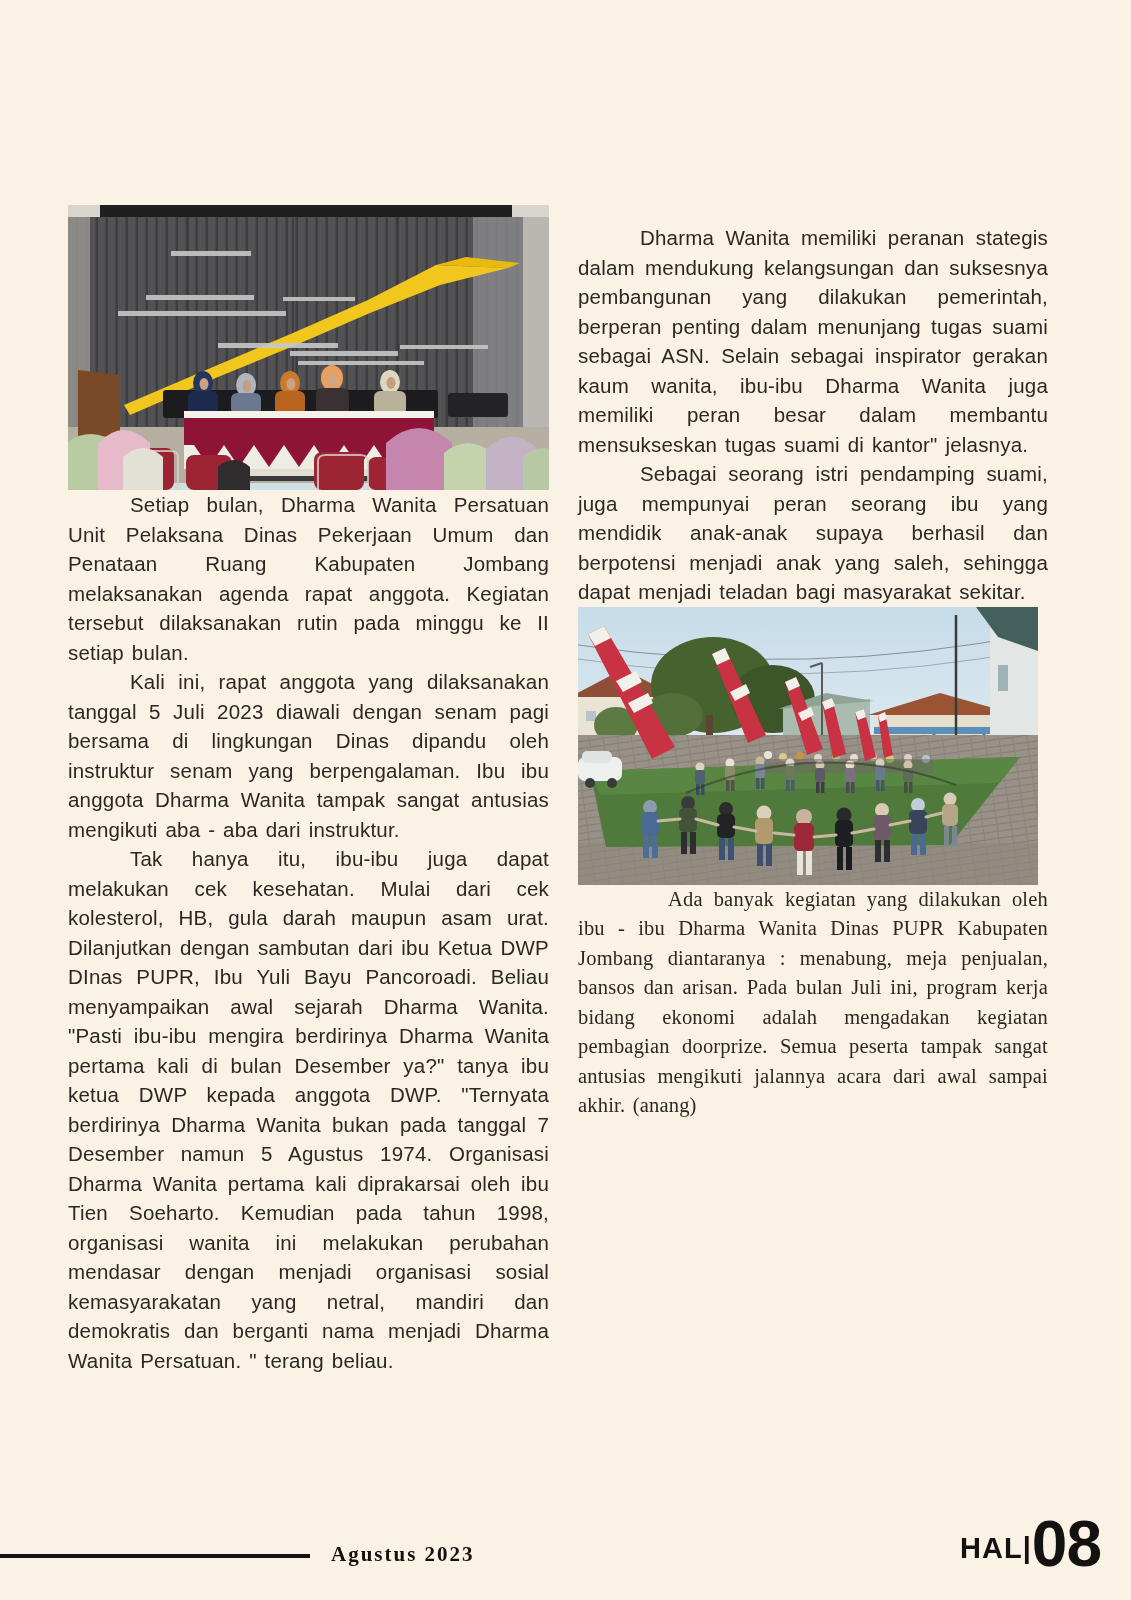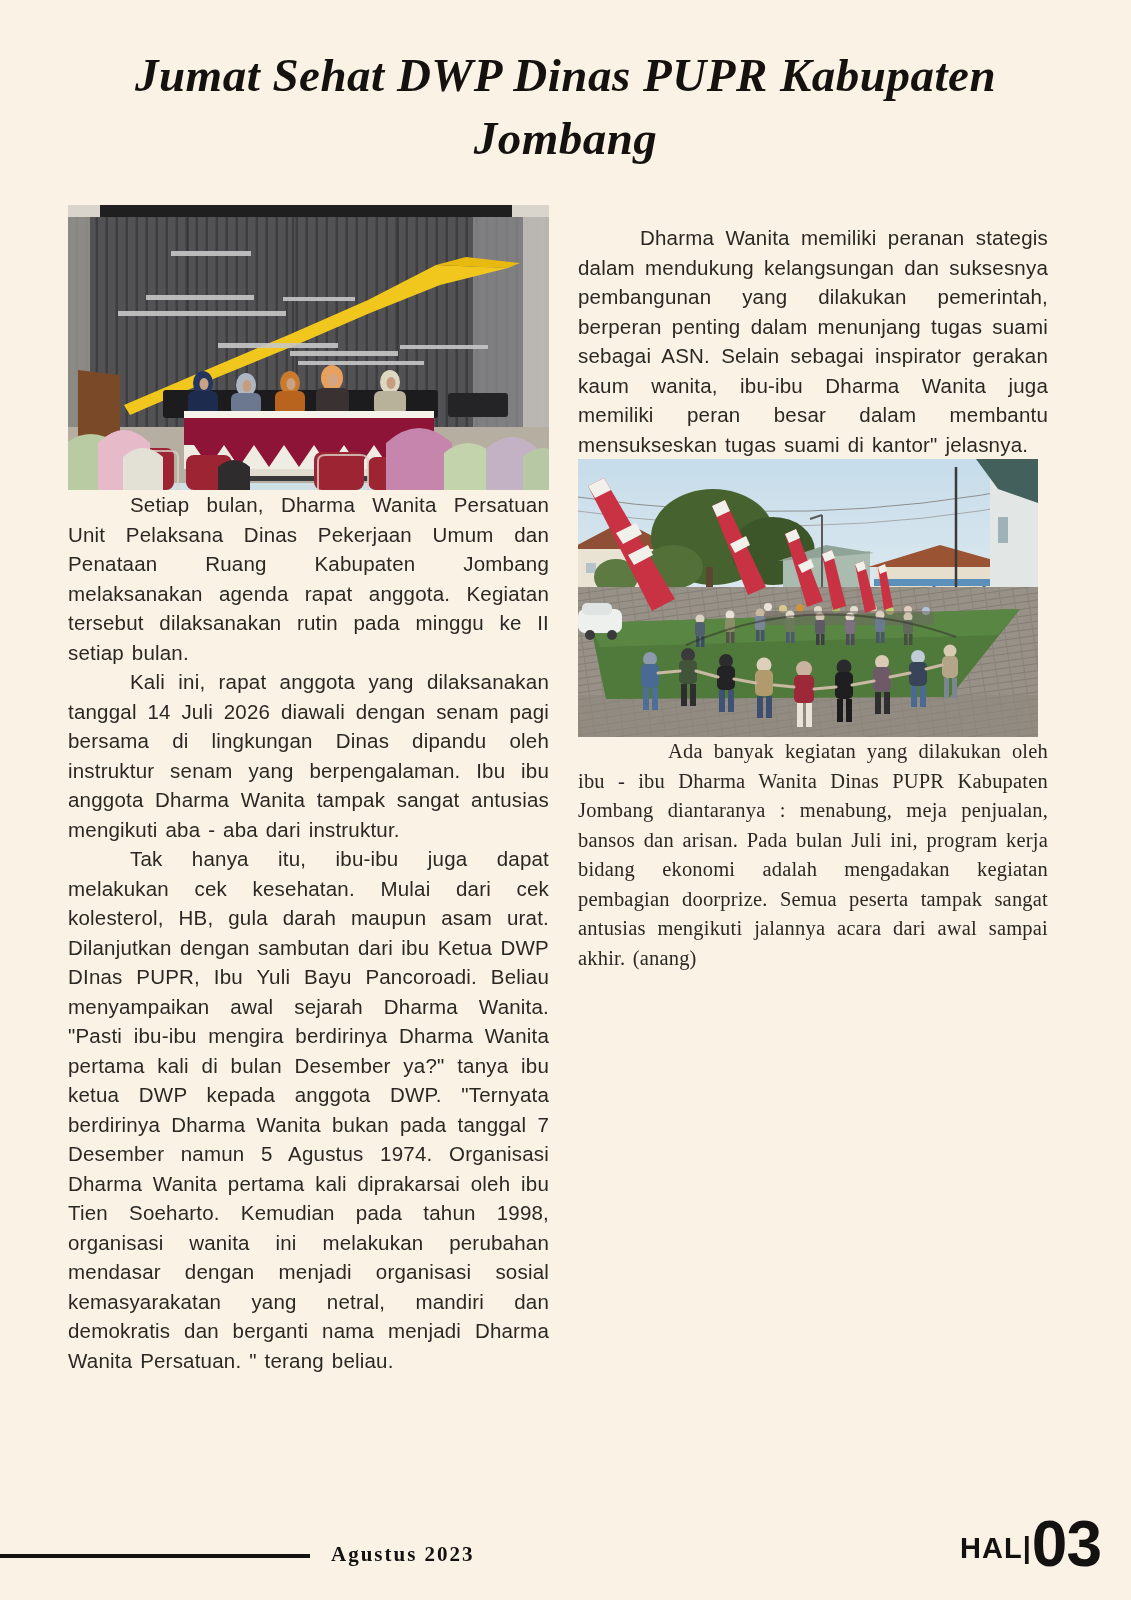--- a/index.html
+++ b/index.html
@@ -31,21 +31,20 @@
   }
   .page-num{position:absolute;right:30px;top:1518px;display:flex;align-items:flex-end;color:#131210;}
   .page-num .hal{font-size:29px;font-weight:bold;letter-spacing:1px;line-height:1;padding-bottom:7px;}
   .page-num .num{font-size:64px;font-weight:bold;line-height:0.82;letter-spacing:-1px;}
 </style>
 </head>
 <body>
 
 <div class="page">
 
-  <h1 class="title"><span>Jumat Sehat DWP Dinas PUPR Kabupaten</span><br><span>Jombang</span></h1>
 
   <div class="col col-left">
 
     <figure class="photo photo-meeting">
       <svg width="481" height="285" viewBox="0 0 481 285" xmlns="http://www.w3.org/2000/svg">
         <defs>
           <pattern id="panels" width="10" height="12" patternUnits="userSpaceOnUse">
             <rect width="10" height="12" fill="#525254"></rect>
             <rect x="7.5" width="2.5" height="12" fill="#3e3e40"></rect>
           </pattern>
@@ -127,26 +126,27 @@
           <path d="M150 285 L150 262 q16,-14 32,0 L182 285 Z" fill="#2e2c2c"></path>
           <path d="M318 285 L318 238 q33,-30 66,0 L384 285 Z" fill="#c585ad"></path>
           <path d="M376 285 L376 248 q24,-20 48,0 L424 285 Z" fill="#c3d4ac"></path>
           <path d="M418 285 L418 244 q26,-24 52,0 L470 285 Z" fill="#c3b1c4"></path>
           <path d="M455 285 L455 252 q20,-18 40,0 L481 285 Z" fill="#b7c9a4"></path>
         </g>
       </svg>
     </figure>
 
     <p class="body-text">Setiap bulan, Dharma Wanita Persatuan Unit Pelaksana Dinas Pekerjaan Umum dan Penataan Ruang Kabupaten Jombang melaksanakan agenda rapat anggota. Kegiatan tersebut dilaksanakan rutin pada minggu ke II setiap bulan.</p>
-    <p class="body-text">Kali ini, rapat anggota yang dilaksanakan tanggal 14 Juli 2026 diawali dengan senam pagi bersama di lingkungan Dinas dipandu oleh instruktur senam yang berpengalaman. Ibu ibu anggota Dharma Wanita tampak sangat antusias mengikuti aba - aba dari instruktur.</p>
+    <p class="body-text">Kali ini, rapat anggota yang dilaksanakan tanggal 5 Juli 2023 diawali dengan senam pagi bersama di lingkungan Dinas dipandu oleh instruktur senam yang berpengalaman. Ibu ibu anggota Dharma Wanita tampak sangat antusias mengikuti aba - aba dari instruktur.</p>
     <p class="body-text">Tak hanya itu, ibu-ibu juga dapat melakukan cek kesehatan. Mulai dari cek kolesterol, HB, gula darah maupun asam urat. Dilanjutkan dengan sambutan dari ibu Ketua DWP DInas PUPR, Ibu Yuli Bayu Pancoroadi. Beliau menyampaikan awal sejarah Dharma Wanita. "Pasti ibu-ibu mengira berdirinya Dharma Wanita pertama kali di bulan Desember ya?" tanya ibu ketua DWP kepada anggota DWP. "Ternyata berdirinya Dharma Wanita bukan pada tanggal 7 Desember namun 5 Agustus 1974. Organisasi Dharma Wanita pertama kali diprakarsai oleh ibu Tien Soeharto. Kemudian pada tahun 1998, organisasi wanita ini melakukan perubahan mendasar dengan menjadi organisasi sosial kemasyarakatan yang netral, mandiri dan demokratis dan berganti nama menjadi Dharma Wanita Persatuan. " terang beliau.</p>
   </div>
 
   <div class="col col-right">
     <p class="body-text">Dharma Wanita memiliki peranan stategis dalam mendukung kelangsungan dan suksesnya pembangunan yang dilakukan pemerintah, berperan penting dalam menunjang tugas suami sebagai ASN. Selain sebagai inspirator gerakan kaum wanita, ibu-ibu Dharma Wanita juga memiliki peran besar dalam membantu mensukseskan tugas suami di kantor" jelasnya.</p>
+    <p class="body-text">Sebagai seorang istri pendamping suami, juga mempunyai peran seorang ibu yang mendidik anak-anak supaya berhasil dan berpotensi menjadi anak yang saleh, sehingga dapat menjadi teladan bagi masyarakat sekitar.</p>
 
     <figure class="photo photo-exercise">
       <svg width="460" height="278" viewBox="0 0 460 278" xmlns="http://www.w3.org/2000/svg">
         <defs>
           <linearGradient id="sky" x1="0" y1="0" x2="0" y2="1">
             <stop offset="0" stop-color="#c6dcea"></stop>
               <stop offset="1" stop-color="#dde9ef"></stop>
           </linearGradient>
           <pattern id="bricks" width="14" height="7" patternUnits="userSpaceOnUse" patternTransform="rotate(-8)">
             <rect width="14" height="7" fill="#989187"></rect>
@@ -346,16 +346,16 @@
       </svg>
     </figure>
 
     <p class="body-text indent-lg">Ada banyak kegiatan yang dilakukan oleh ibu - ibu Dharma Wanita Dinas PUPR Kabupaten Jombang diantaranya : menabung, meja penjualan, bansos dan arisan. Pada bulan Juli ini, program kerja bidang ekonomi adalah mengadakan kegiatan pembagian doorprize. Semua peserta tampak sangat antusias mengikuti jalannya acara dari awal sampai akhir. (anang)</p>
   </div>
 
   <div class="footer-rule"></div>
   <span class="footer-date">Agustus 2023</span>
   <div class="page-num">
     <span class="hal">HAL|</span>
-      <span class="num">03</span>
+      <span class="num">08</span>
   </div>
 
 </div>
 
 </body></html>

